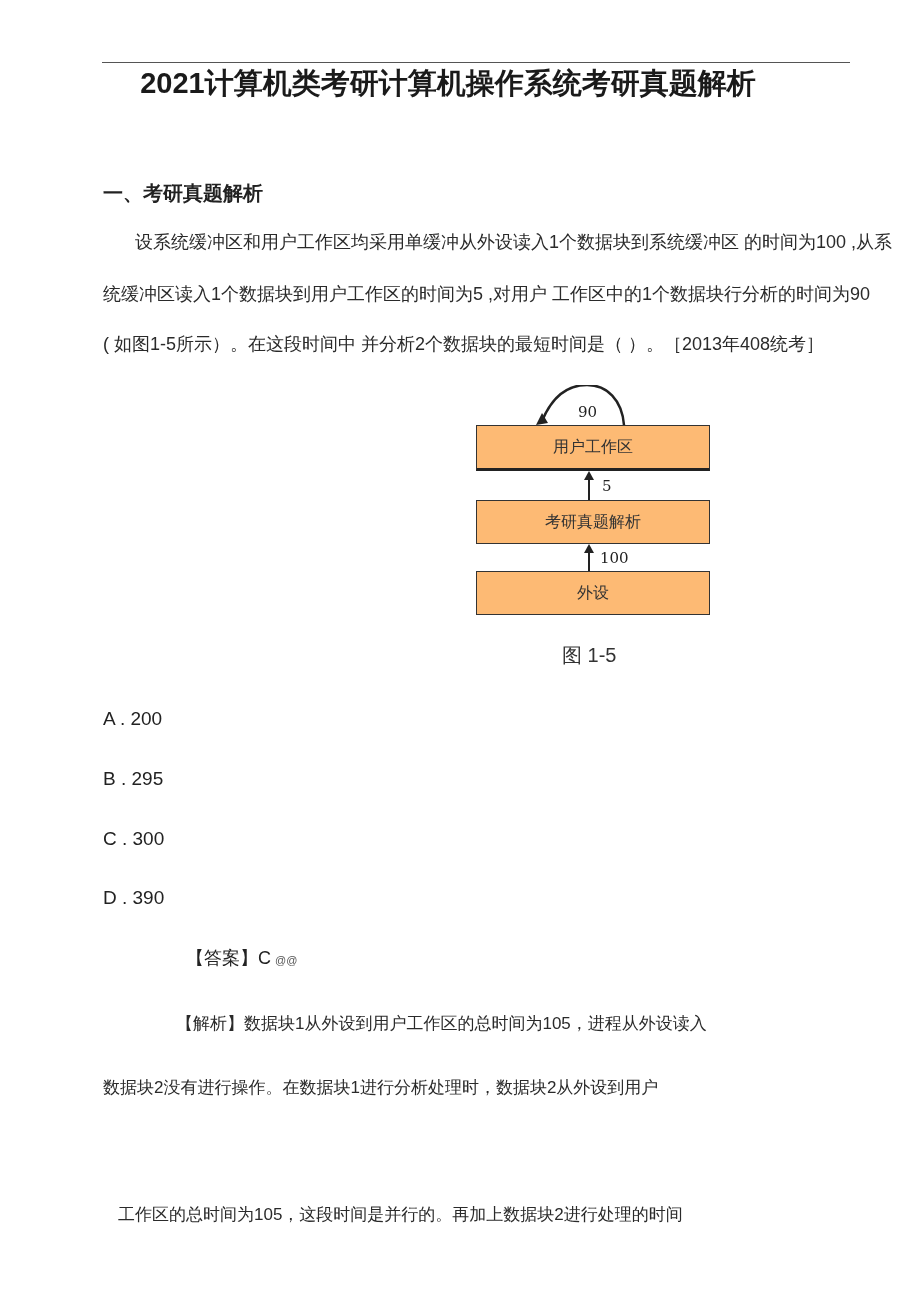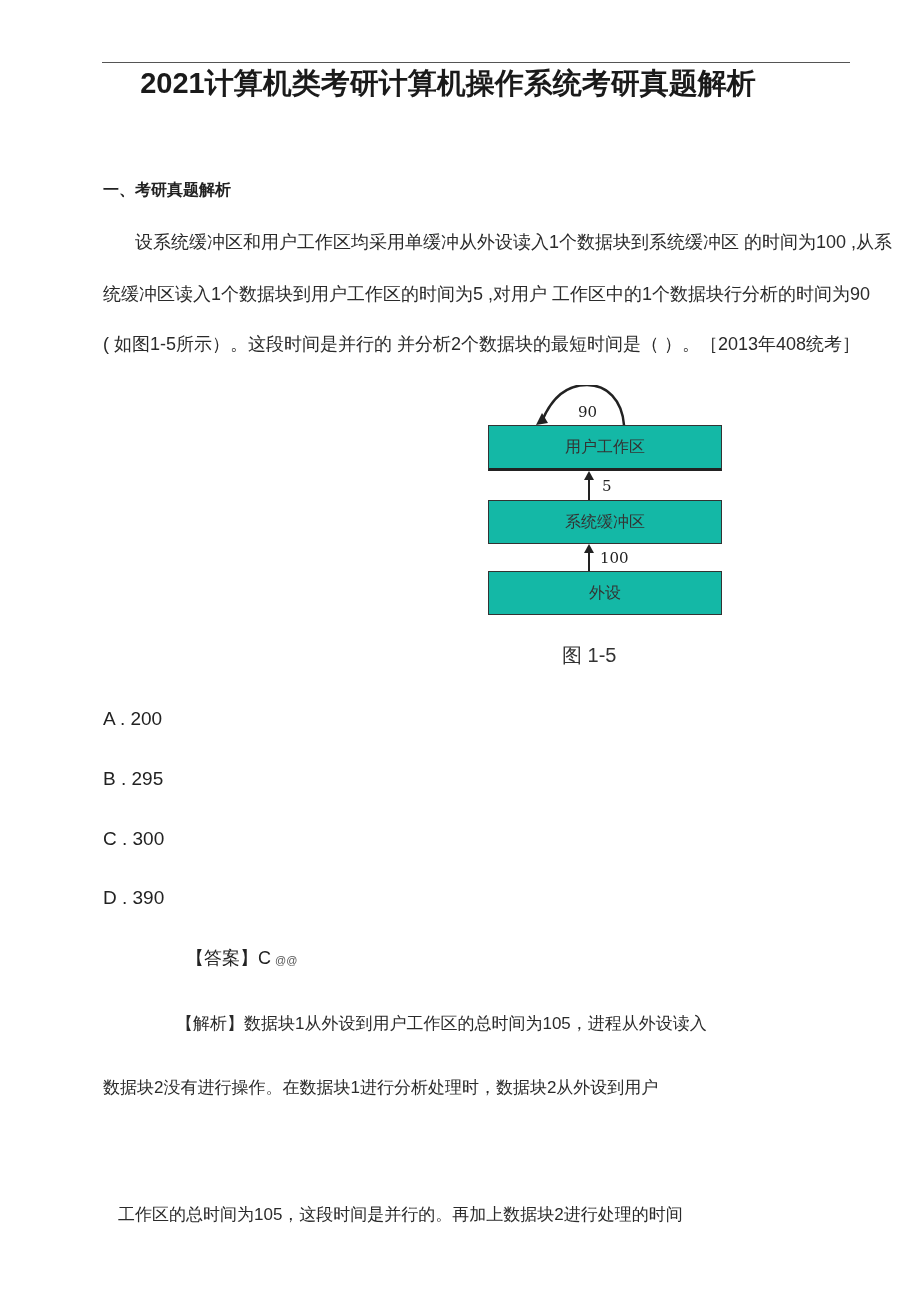--- a/index.html
+++ b/index.html
@@ -1,29 +1,29 @@
 <!DOCTYPE html>
 <html><head>
 <meta charset="utf-8">
 <style>
   html, body { margin: 0; padding: 0; background: #ffffff; }
   body { width: 920px; height: 1301px; position: relative; overflow: hidden;
          font-family: "Liberation Sans", "DejaVu Sans", sans-serif; color: #222; }
   .rule { position: absolute; left: 102px; top: 62px; width: 748px; height: 1px; background: #555; }
   .title { position: absolute; left: 0; width: 896px; top: 64px; text-align: center;
            font-size: 29px; font-weight: bold; color: #1a1a1a; letter-spacing: 0px; }
-  .section { position: absolute; left: 103px; top: 180px; font-size: 16px; font-weight: bold; color: #222; }
+  .section { position: absolute; left: 103px; top: 180px; font-size: 20px; font-weight: bold; color: #222; }
   .para { position: absolute; left: 103px; font-size: 18px; color: #2a2a2a; white-space: nowrap; }
   .p1 { top: 230px; margin-left: 32px; }
   .p2 { top: 282px; }
   .p3 { top: 332px; }
   .diagram { position: absolute; left: 472px; top: 385px; width: 234px; height: 230px; }
-  .box { position: absolute; left: 16px; width: 232px; height: 42px; border: 1px solid #333;
+  .box { position: absolute; left: 4px; width: 232px; height: 42px; border: 1px solid #333;
          display: flex; align-items: center; justify-content: center;
-         font-family: "DejaVu Serif", serif; font-size: 16px; color: #333; background: #14b8a6; }
+         font-family: "DejaVu Serif", serif; font-size: 16px; color: #333; background: #fdba74; }
   .box.top { top: 40px; border-bottom: 3px solid #222; }
   .box.mid { top: 115px; }
   .box.bot { top: 186px; }
   .lbl { position: absolute; font-family: "DejaVu Serif", serif; font-size: 15px; color: #222; }
   .caption { position: absolute; left: 562px; top: 642px; font-size: 20px; color: #333; }
   .opt { position: absolute; left: 103px; font-size: 19px; color: #222; }
   .o1 { top: 708px; } .o2 { top: 768px; } .o3 { top: 828px; } .o4 { top: 887px; }
   .answer { position: absolute; left: 186px; top: 946px; font-size: 18px; color: #222; }
   .answer .tag { font-family: "DejaVu Serif", serif; margin-top: 16px; }
   .answer .at { font-size: 11px; color: #555; margin-left: 4px; }
@@ -35,36 +35,36 @@
 </head>
 <body>
 
 <div class="rule"></div>
 <div class="title">2021计算机类考研计算机操作系统考研真题解析</div>
 
 <div class="section">一、考研真题解析</div>
 
 <div class="para p1">设系统缓冲区和用户工作区均采用单缓冲从外设读入1个数据块到系统缓冲区  的时间为100 ,从系</div>
 <div class="para p2">统缓冲区读入1个数据块到用户工作区的时间为5 ,对用户  工作区中的1个数据块行分析的时间为90</div>
-<div class="para p3">( 如图1-5所示）。这段时间是并行的  并分析2个数据块的最短时间是（  ）。［2013年408统考］</div>
+<div class="para p3">( 如图1-5所示）。在这段时间中  并分析2个数据块的最短时间是（  ）。［2013年408统考］</div>
 
 <div class="diagram">
   <svg width="234" height="230" style="position:absolute;left:0;top:0;">
 
     <path d="M152 40 C150 15, 135 0, 115 0 C95 0, 80 12, 70 36" fill="none" stroke="#222" stroke-width="2.5"></path>
     <polygon points="64,40 76,38 70,28" fill="#222"></polygon>
 
     <line x1="117" y1="115" x2="117" y2="93" stroke="#222" stroke-width="2"></line>
     <polygon points="112,95 122,95 117,86" fill="#222"></polygon>
 
     <line x1="117" y1="186" x2="117" y2="166" stroke="#222" stroke-width="2"></line>
     <polygon points="112,168 122,168 117,159" fill="#222"></polygon>
   </svg>
   <div class="box top">用户工作区</div>
-  <div class="box mid">系统缓冲区</div>
+  <div class="box mid">考研真题解析</div>
   <div class="box bot">外设</div>
   <div class="lbl" style="left:106px;top:18px;">90</div>
   <div class="lbl" style="left:130px;top:92px;">5</div>
   <div class="lbl" style="left:128px;top:164px;">100</div>
 </div>
 <div class="caption">图 1-5</div>
 
 <div class="opt o1">A . 200</div>
 <div class="opt o2">B . 295</div>
 <div class="opt o3">C . 300</div>

